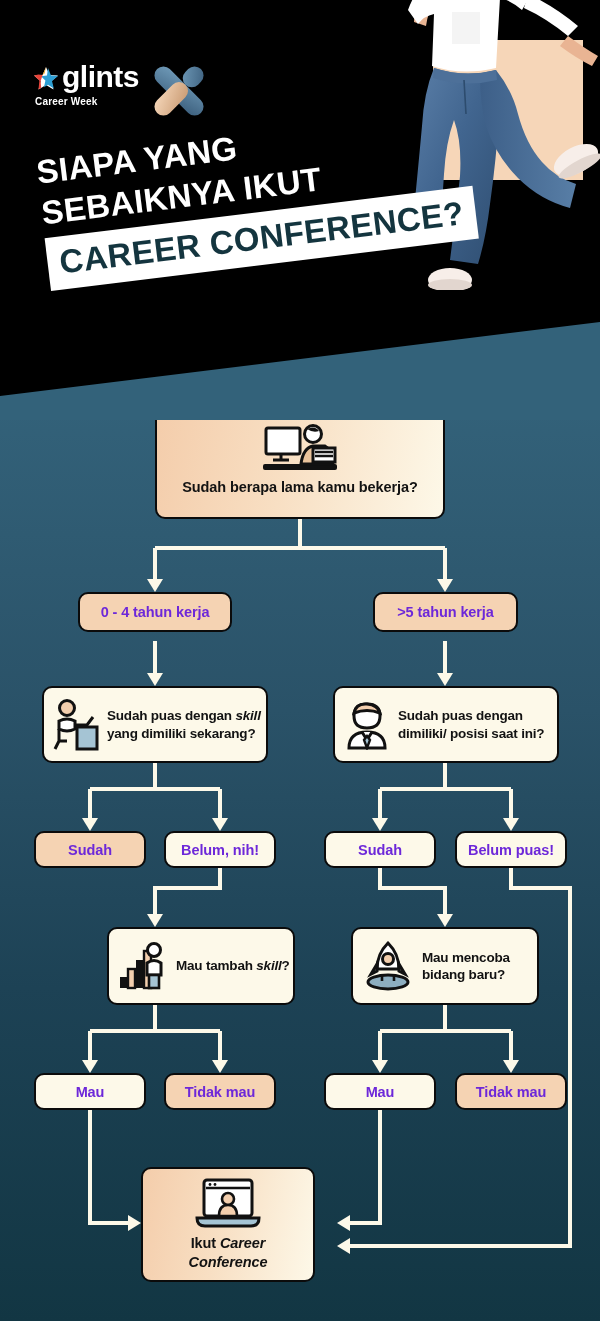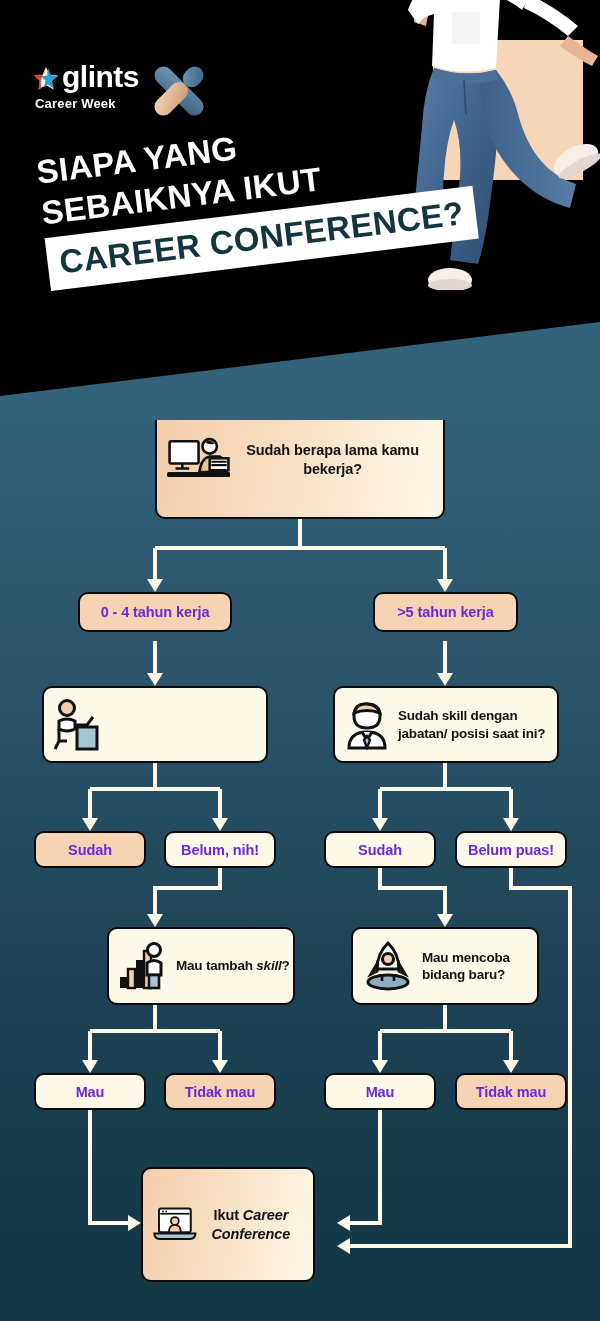--- a/index.html
+++ b/index.html
@@ -61,21 +61,21 @@
     color: #ffffff;
     font-size: 30px;
     font-weight: bold;
     letter-spacing: -0.5px;
     line-height: 34px;
   }
   .logo-sub {
     position: absolute;
     left: 5px; top: 40px;
     color: #ffffff;
-    font-size: 13px;
+    font-size: 10px;
     font-weight: bold;
     letter-spacing: 0.2px;
   }
   .logo-x {
     position: absolute;
     left: 110px; top: -4px;
     width: 78px; height: 78px;
   }
 
   
@@ -173,21 +173,21 @@
     text-align: left;
   }
   .q-label em, .big-label em { font-style: italic; }
 
   .node.with-icon {
     justify-content: flex-start;
     padding-left: 9px;
     gap: 8px;
   }
   .node.stacked {
-    flex-direction: row;
+    flex-direction: column;
     gap: 2px;
     padding: 8px 10px;
   }
   .ico { flex: 0 0 auto; line-height: 0; }
 </style>
 </head>
 <body>
 
 <div id="page">
 
@@ -356,31 +356,34 @@
     </div>
 
     <div class="node cream with-icon" style="left:42px; top:291px; width:226px; height:77px;">
       <svg class="ico" width="46" height="52" viewBox="0 0 46 52">
         <circle cx="14" cy="9" r="7.5" fill="#f3cfae" stroke="#111" stroke-width="3"></circle>
         <path d="M6 22 q8 -4 16 0 l0 8 q-8 4 -16 0z" fill="#fff" stroke="#111" stroke-width="3"></path>
         <path d="M6 30 l0 12 M6 42 l-4 8 M6 42 l8 0" stroke="#111" stroke-width="3" fill="none"></path>
         <path d="M22 26 h12 l6 -8" stroke="#111" stroke-width="3" fill="none"></path>
         <rect x="24" y="28" width="20" height="22" fill="#a5c4d4" stroke="#111" stroke-width="3"></rect>
       </svg>
+      <div class="q-label">
+        <span>Sudah puas dengan </span><em>skill</em><span> yang dimiliki sekarang?</span>
+      </div>
     </div>
 
     <div class="node cream with-icon" style="left:333px; top:291px; width:226px; height:77px;">
       <svg class="ico" width="46" height="50" viewBox="0 0 46 50">
         <path d="M10 16 q0 -12 13 -12 q13 0 13 12 q0 12 -13 12 q-13 0 -13 -12z" fill="#fff" stroke="#111" stroke-width="3"></path>
         <path d="M10 13 q2 -10 13 -9 q11 1 13 9 q-13 -5 -26 0z" fill="#f3cfae" stroke="#111" stroke-width="3"></path>
         <path d="M5 48 q0 -16 18 -16 q18 0 18 16z" fill="#fff" stroke="#111" stroke-width="3"></path>
         <path d="M18 32 l5 8 l5 -8" fill="#fff" stroke="#111" stroke-width="3"></path>
         <path d="M23 36 l-3 4 l3 8 l3 -8z" fill="#a5c4d4" stroke="#111" stroke-width="2.4"></path>
       </svg>
-      <div class="q-label">Sudah skill dengan jabatan/ posisi saat ini?</div>
+      <div class="q-label">Sudah puas dengan dimiliki/ posisi saat ini?</div>
     </div>
 
     <div class="node peach" style="left:34px; top:436px; width:112px; height:37px;">
       <span class="pill-label">Sudah</span>
     </div>
     <div class="node cream" style="left:164px; top:436px; width:112px; height:37px;">
       <span class="pill-label">Belum, nih!</span>
     </div>
     <div class="node cream" style="left:324px; top:436px; width:112px; height:37px;">
       <span class="pill-label">Sudah</span>

